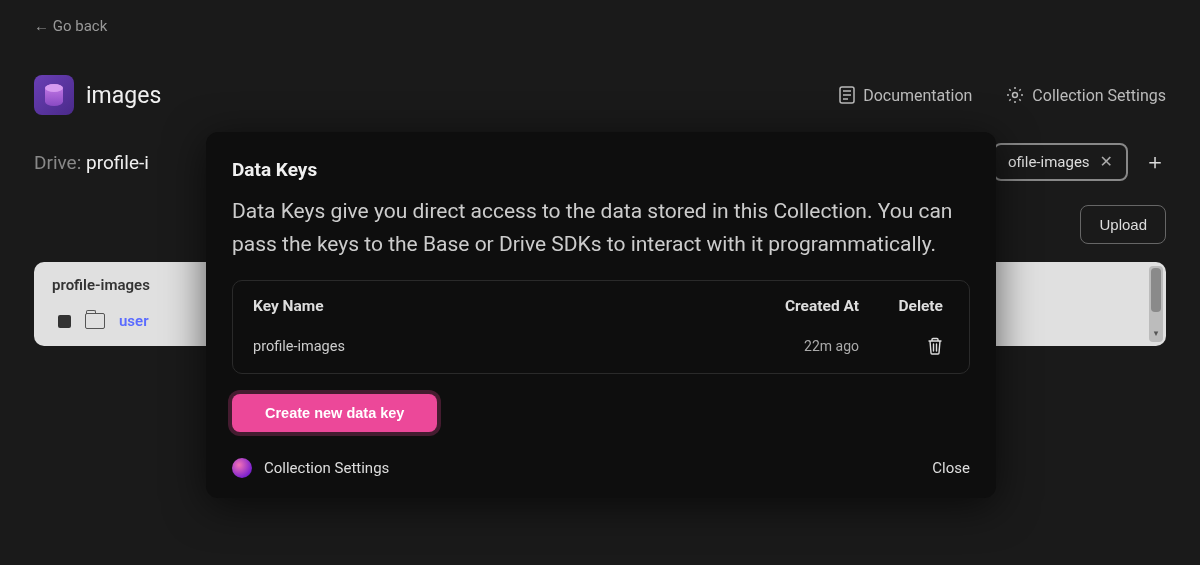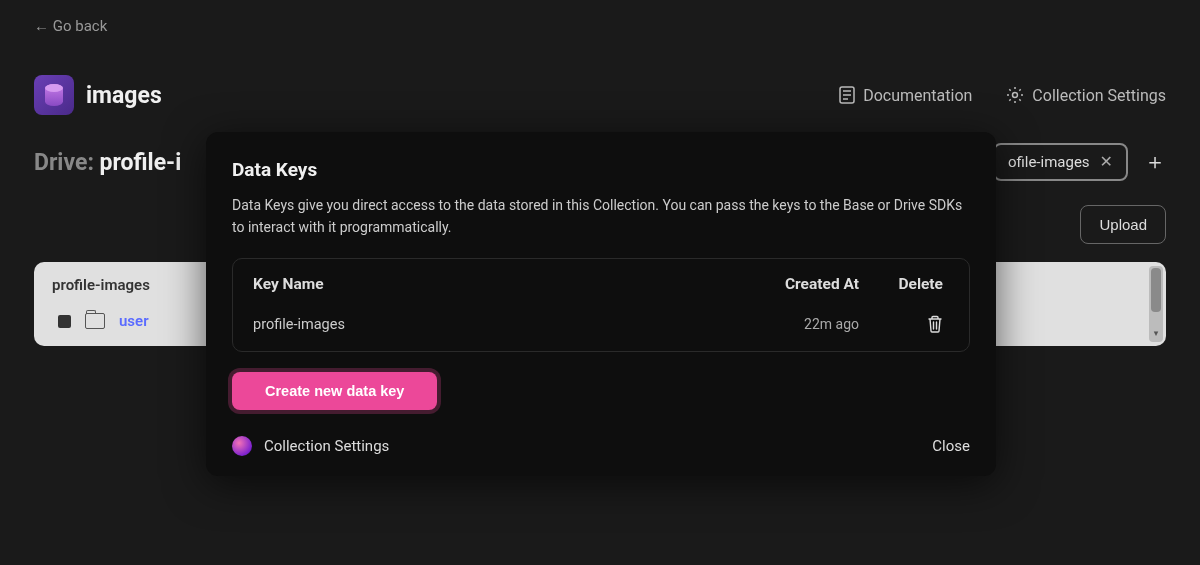--- a/index.html
+++ b/index.html
@@ -52,21 +52,21 @@
     .app-icon-inner::before{
       content:"";
       position:absolute;
       top:0; left:0; right:0;
       height:8px;
       background:#d69af0;
       border-radius:50%;
     }
     .title {
       font-size: 23px;
-      font-weight: 700;
+      font-weight: 400;
       color: #f0f0f0;
     }
     .header-actions {
       display: flex;
       gap: 34px;
       color: #bbb;
       font-size: 16px;
     }
     .header-action {
       display: flex;
@@ -74,22 +74,22 @@
       gap: 8px;
       cursor: pointer;
     }
     .breadcrumb-row {
       display: flex;
       align-items: center;
       justify-content: space-between;
       margin-bottom: 24px;
     }
     .breadcrumb {
-      font-size: 23px;
-      font-weight: 700;
+      font-size: 19px;
+      font-weight: 400;
       color: #888;
     }
     .breadcrumb-current {
       color: #f0f0f0;
     }
     .tabs-group {
       display: flex;
       align-items: center;
       gap: 16px;
     }
@@ -215,21 +215,21 @@
       padding: 26px 26px 20px;
       box-shadow: 0 8px 40px rgba(0,0,0,0.6);
     }
     .modal-title {
       font-size: 19px;
       font-weight: 700;
       color: #f0f0f0;
       margin-bottom: 14px;
     }
     .modal-desc {
-      font-size: 14px;
+      font-size: 21px;
       color: #ccc;
       line-height: 1.55;
       margin-bottom: 20px;
     }
     .keys-table {
       border: 1px solid #2a2a2a;
       border-radius: 10px;
       padding: 0;
       margin-bottom: 20px;
     }

